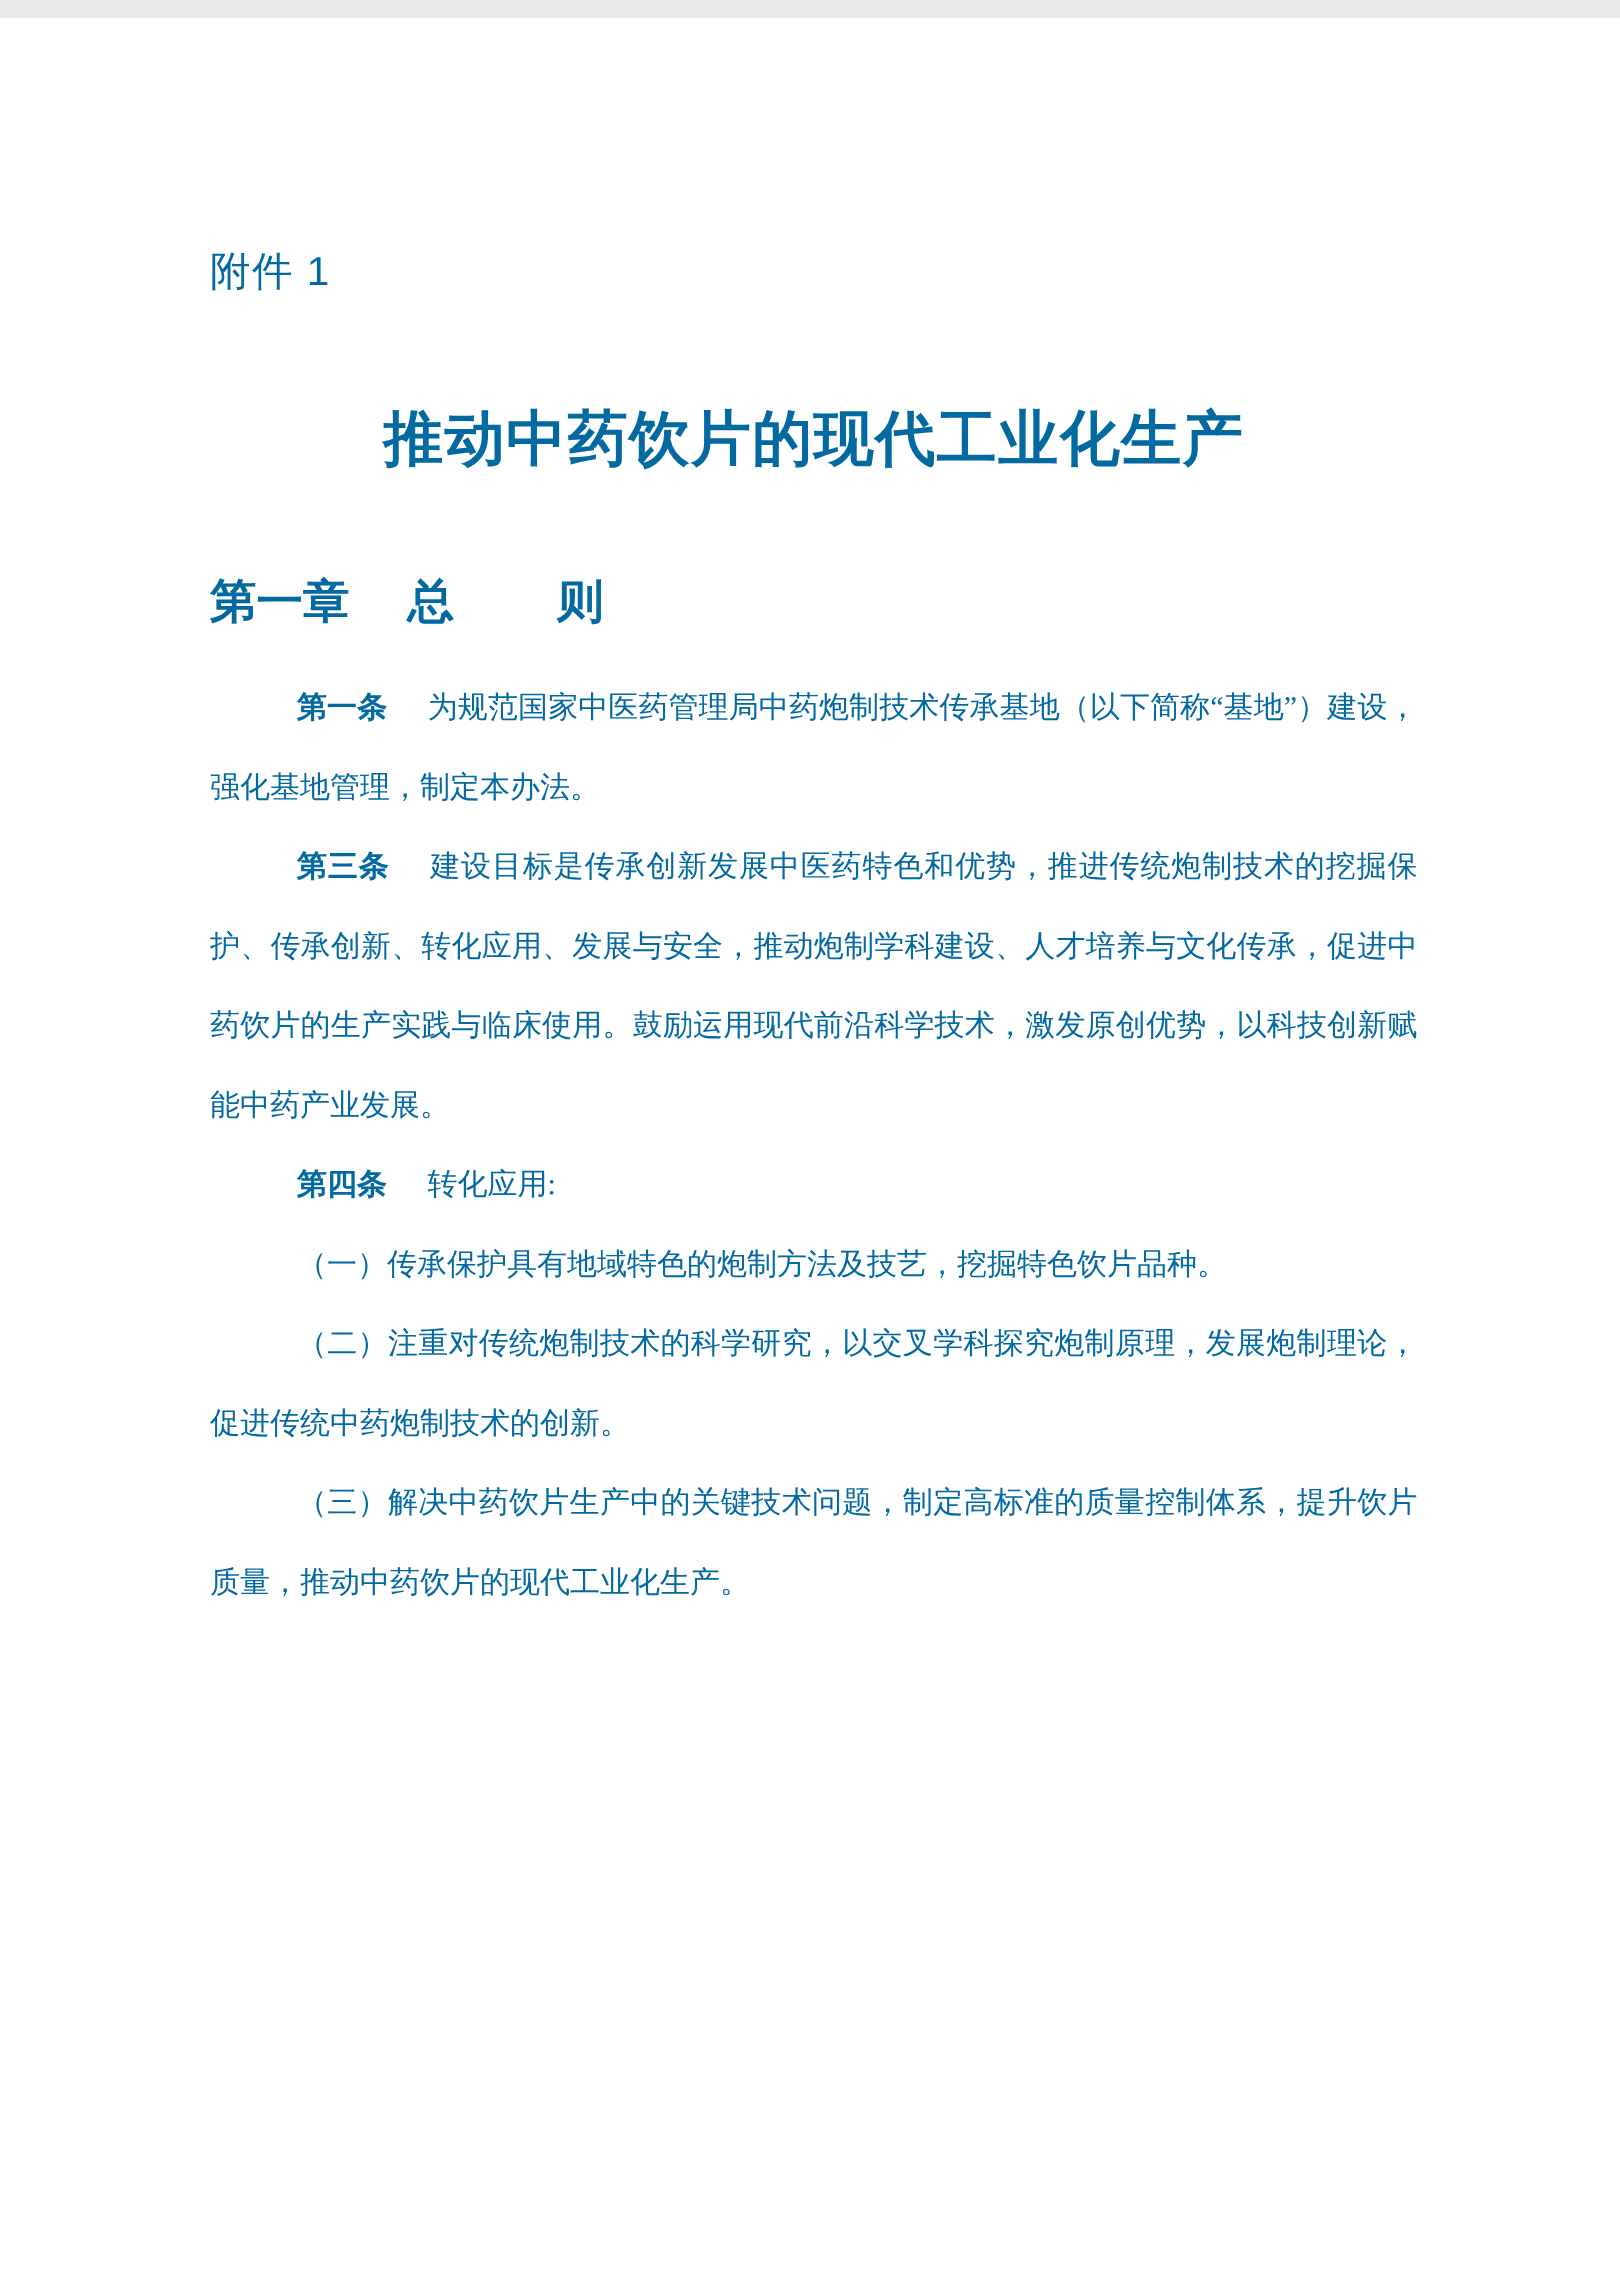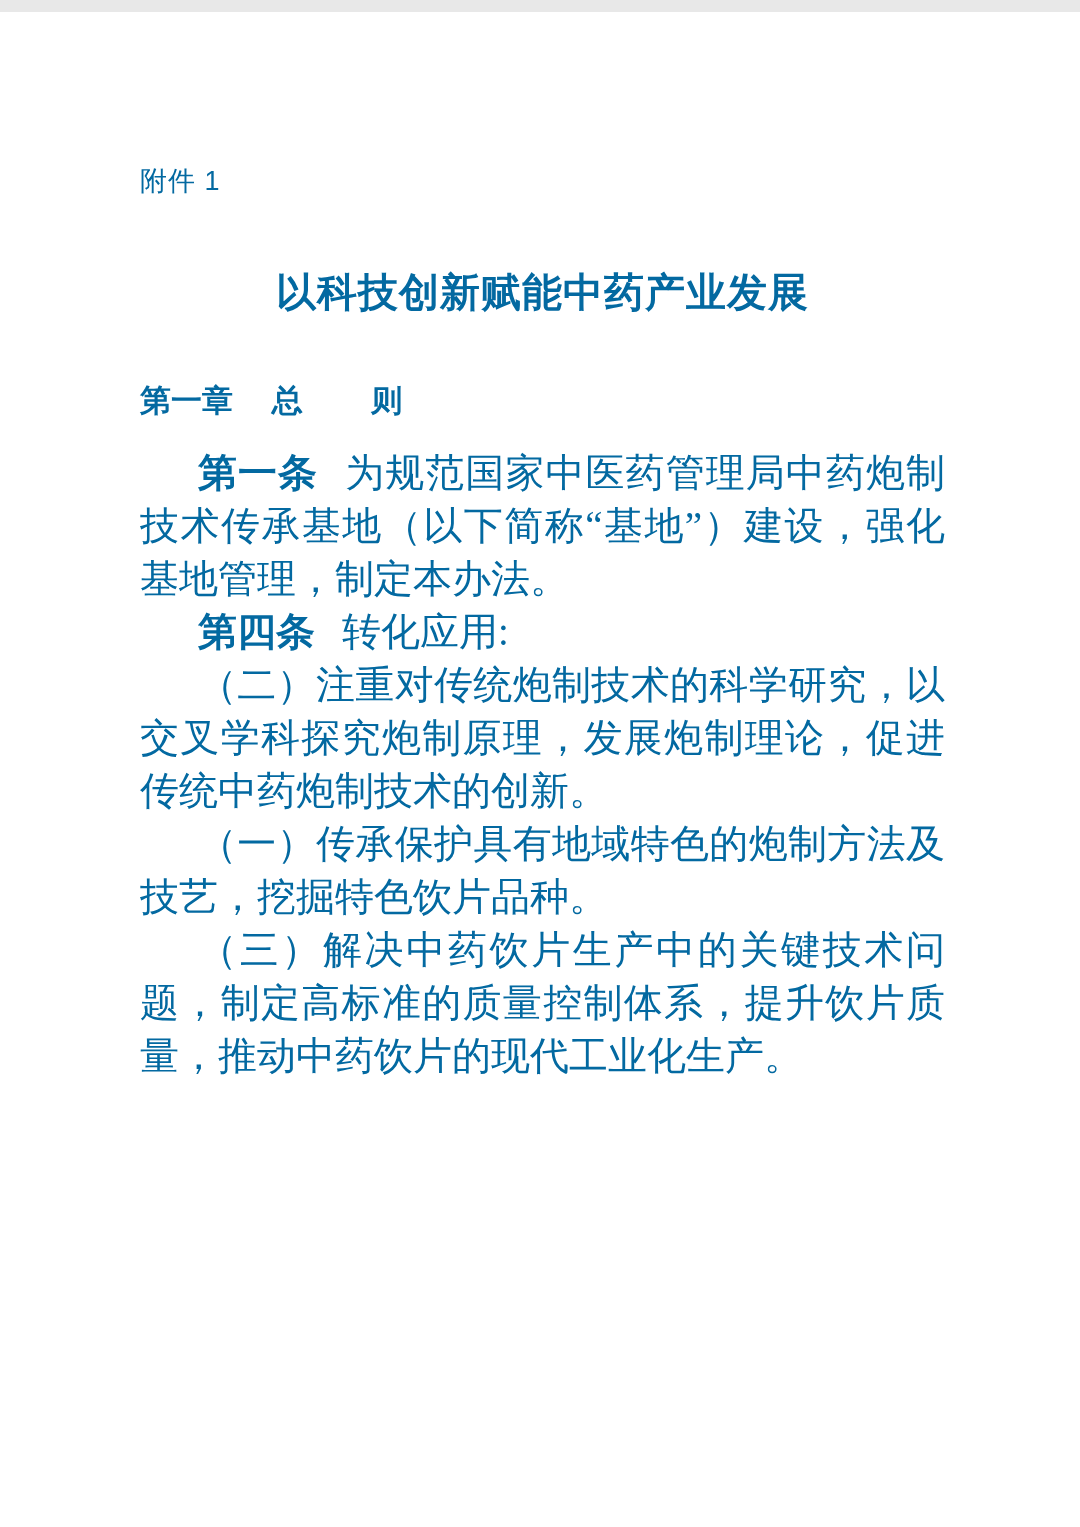--- a/index.html
+++ b/index.html
@@ -33,21 +33,21 @@
   .chapter {
     margin: 60px 0 26px 0;
     text-align: left;
     font-size: 31px;
     line-height: 38px;
     font-weight: 700;
     font-family: "Liberation Sans", "DejaVu Sans", sans-serif;
   }
   .chapter .w1 { margin-left: 30px; }
   .chapter .w2 { margin-left: 60px; }
-  .body-text { font-size: 39px; line-height: 53px; }
+  .body-text { font-size: 20px; line-height: 53px; }
   .para {
     margin: 0;
     text-indent: 58px;
     text-align: justify;
     text-align-last: left;
     word-break: break-all;
   }
   .lead {
     font-weight: 700;
     margin-right: 27px;
@@ -55,47 +55,50 @@
   .lead:empty { margin-right: 0; }
 </style>
 </head>
 <body>
 
 <div class="page">
 
   <div class="attachment">附件 1</div>
 
   <h1 class="doc-title">
-    <span>以科技创新赋能中药产业发展</span><br>
+    <span>推动中药饮片的现代工业化生产</span><br>
   </h1>
 
   <h2 class="chapter">
     <span>第一章</span>
     <span class="w1">总</span>
     <span class="w2">则</span>
   </h2>
 
   <div class="body-text">
 
     <p class="para">
       <span class="lead">第一条</span><span>为规范国家中医药管理局中药炮制技术传承基地（以下简称“基地”）建设，强化基地管理，制定本办法。</span>
     </p>
 
 
+    <p class="para">
+      <span class="lead">第三条</span><span>建设目标是传承创新发展中医药特色和优势，推进传统炮制技术的挖掘保护、传承创新、转化应用、发展与安全，推动炮制学科建设、人才培养与文化传承，促进中药饮片的生产实践与临床使用。鼓励运用现代前沿科学技术，激发原创优势，以科技创新赋能中药产业发展。</span>
+    </p>
 
     <p class="para">
       <span class="lead">第四条</span><span>转化应用:</span>
     </p>
 
     <p class="para">
-      <span class="lead"></span><span>（二）注重对传统炮制技术的科学研究，以交叉学科探究炮制原理，发展炮制理论，促进传统中药炮制技术的创新。</span>
+      <span class="lead"></span><span>（一）传承保护具有地域特色的炮制方法及技艺，挖掘特色饮片品种。</span>
     </p>
 
     <p class="para">
-      <span class="lead"></span><span>（一）传承保护具有地域特色的炮制方法及技艺，挖掘特色饮片品种。</span>
+      <span class="lead"></span><span>（二）注重对传统炮制技术的科学研究，以交叉学科探究炮制原理，发展炮制理论，促进传统中药炮制技术的创新。</span>
     </p>
 
     <p class="para">
       <span class="lead"></span><span>（三）解决中药饮片生产中的关键技术问题，制定高标准的质量控制体系，提升饮片质量，推动中药饮片的现代工业化生产。</span>
     </p>
 
   </div>
 
 </div>
 

